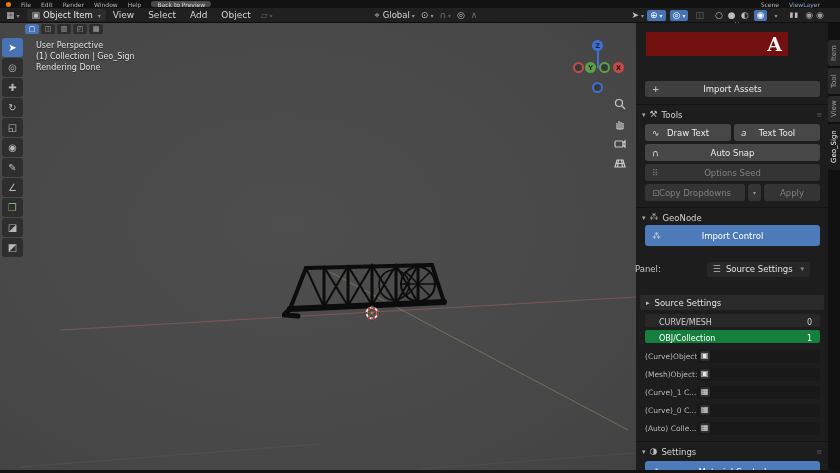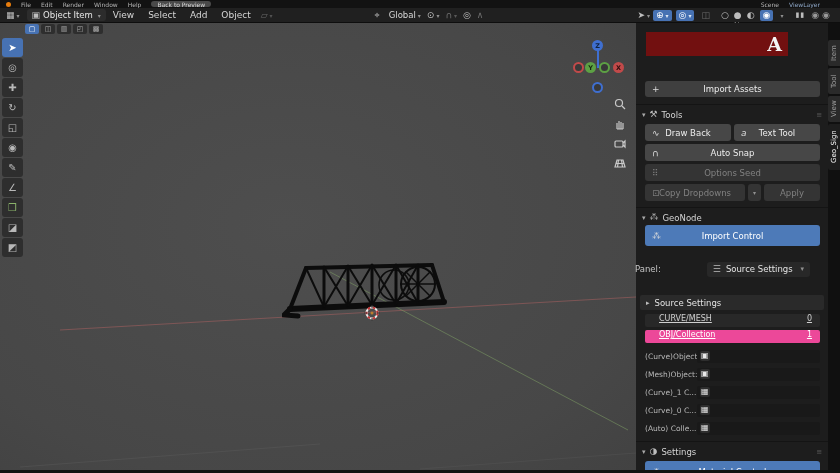--- a/index.html
+++ b/index.html
@@ -58,23 +58,23 @@
 
   .pbtn{position:absolute;left:645px;width:175px;background:#474747;border-radius:3px;display:flex;align-items:center;justify-content:center;font-size:8.5px;color:#ececec;box-sizing:border-box;}
   .pbtn .lic{position:absolute;left:7px;font-size:9px;color:#dcdcdc;}
   .pbtn.dis{background:#343434;color:#808080;}
   .pbtn.dis .lic{color:#7a7a7a;}
   .pbtn.blue{background:#4d7ab8;color:#fff;}
   .sechdr{position:absolute;left:639px;width:186px;height:13px;display:flex;align-items:center;gap:4px;font-size:8.5px;color:#d4d4d4;padding:0 3px;box-sizing:border-box;}
   .sechdr .arr{font-size:7px;color:#aaa;}
   .sechdr .handle{margin-left:auto;color:#5a5a5a;font-size:7px;}
   .divider{position:absolute;left:636px;width:192px;height:1px;background:#141414;}
-  .slider{position:absolute;left:645px;width:175px;height:13px;border-radius:2px;font-size:8px;display:flex;align-items:flex-start;box-sizing:border-box;padding:0 8px 0 14px;background:#282828;color:#cfcfcf;text-decoration:underline;}
+  .slider{position:absolute;left:645px;width:175px;height:13px;border-radius:2px;font-size:8px;display:flex;align-items:flex-end;box-sizing:border-box;padding:0 8px 0 14px;background:#282828;color:#cfcfcf;}
   .slider .val{margin-left:auto;}
-  .slider.blue{background:#ec4899;color:#fff;}
+  .slider.blue{background:#15803d;color:#fff;}
   .frow{position:absolute;left:645px;width:175px;height:14px;display:flex;align-items:center;font-size:7.5px;color:#b9b9b9;}
   .frow .flabel{width:52px;flex:none;}
   .frow .finput{flex:1;background:#191919;border-radius:2px;height:13px;display:flex;align-items:center;padding:0 3px;gap:3px;}
   .frow .fic{font-size:8px;color:#e8e8e8;background:#2e2e2e;border-radius:2px;padding:0 1px;line-height:10px;}
   #subpanel{position:absolute;left:640px;width:184px;height:15px;background:#2a2a2a;border-radius:2px;display:flex;align-items:center;gap:5px;font-size:8.5px;color:#e2e2e2;padding:0 6px;box-sizing:border-box;}
   #panelrow{position:absolute;left:635px;width:175px;height:16px;display:flex;align-items:center;font-size:8.5px;color:#c5c5c5;gap:40px;}
   #paneldd{flex:1;margin-left:6px;background:#282828;border-radius:3px;height:15px;display:flex;align-items:center;gap:5px;padding:0 6px;color:#e4e4e4;}
   #paneldd .chev{margin-left:auto;font-size:7px;}
   #banner{position:absolute;left:646px;top:32px;width:142px;height:24px;background:#721010;overflow:hidden;}
   #banner span{position:absolute;right:6px;top:1px;font-size:19px;font-weight:bold;color:#f4f4f4;font-family:"DejaVu Serif","Liberation Serif",serif;}
@@ -117,21 +117,21 @@
     <span class="hmenu">Select</span>
     <span class="hmenu">Add</span>
     <span class="hmenu">Object</span>
     <span class="hchip" style="opacity:.45;">
       <span class="hicon">▱</span>
       <span class="chev">▾</span>
     </span>
 
     <span class="hchip" style="margin-left:96px;">
       <span class="hicon">⌖</span>
-      <span style="font-size:8.5px;margin-left:9px;">Global</span>
+      <span style="font-size:8.5px;margin-left:3px;">Global</span>
       <span class="chev">▾</span>
     </span>
     <span class="hchip">
       <span class="hicon">⊙</span>
       <span class="chev">▾</span>
     </span>
     <span class="hchip" style="opacity:.5;">
       <span class="hicon">∩</span>
       <span class="chev">▾</span>
     </span>
@@ -195,20 +195,25 @@
     </svg>
 
     <svg width="16" height="16" style="position:absolute;left:364px;top:282px;">
       <circle cx="8" cy="8" r="5.5" fill="none" stroke="#efefef" stroke-width="2"></circle>
       <circle cx="8" cy="8" r="5.5" fill="none" stroke="#c23535" stroke-width="2" stroke-dasharray="2.6 2.6"></circle>
       <path d="M8,0 V3 M8,13 V16 M0,8 H3 M13,8 H16" stroke="#3a3a3a" stroke-width="1"></path>
       <circle cx="8" cy="8" r="1.5" fill="#c07c2e"></circle>
     </svg>
   </div>
 
+  <div id="overlaytext" class="abs">
+    <div>User Perspective</div>
+    <div>(1) Collection | Geo_Sign</div>
+    <div>Rendering Done</div>
+  </div>
 
   <div id="selmodes" class="abs">
     <span class="smode active">▢</span>
     <span class="smode">◫</span>
     <span class="smode">▥</span>
     <span class="smode">◰</span>
     <span class="smode">▩</span>
   </div>
 
   <div id="toolbar" class="abs">
@@ -317,21 +322,21 @@
 
   <div class="sechdr" style="top:108px;">
     <span class="arr">▾</span>
     <span class="hicon">⚒</span>
     <span>Tools</span>
     <span class="handle">≡</span>
   </div>
 
   <div class="pbtn" style="top:124px;height:17px;width:86px;">
     <span class="lic">∿</span>
-    <span>Draw Back</span>
+    <span>Draw Text</span>
   </div>
   <div class="pbtn" style="top:124px;left:734px;height:17px;width:86px;">
     <span class="lic" style="font-style:italic;">a</span>
     <span>Text Tool</span>
   </div>
   <div class="pbtn" style="top:144px;height:17px;">
     <span class="lic">∩</span>
     <span>Auto Snap</span>
   </div>
   <div class="pbtn dis" style="top:164px;height:17px;">

